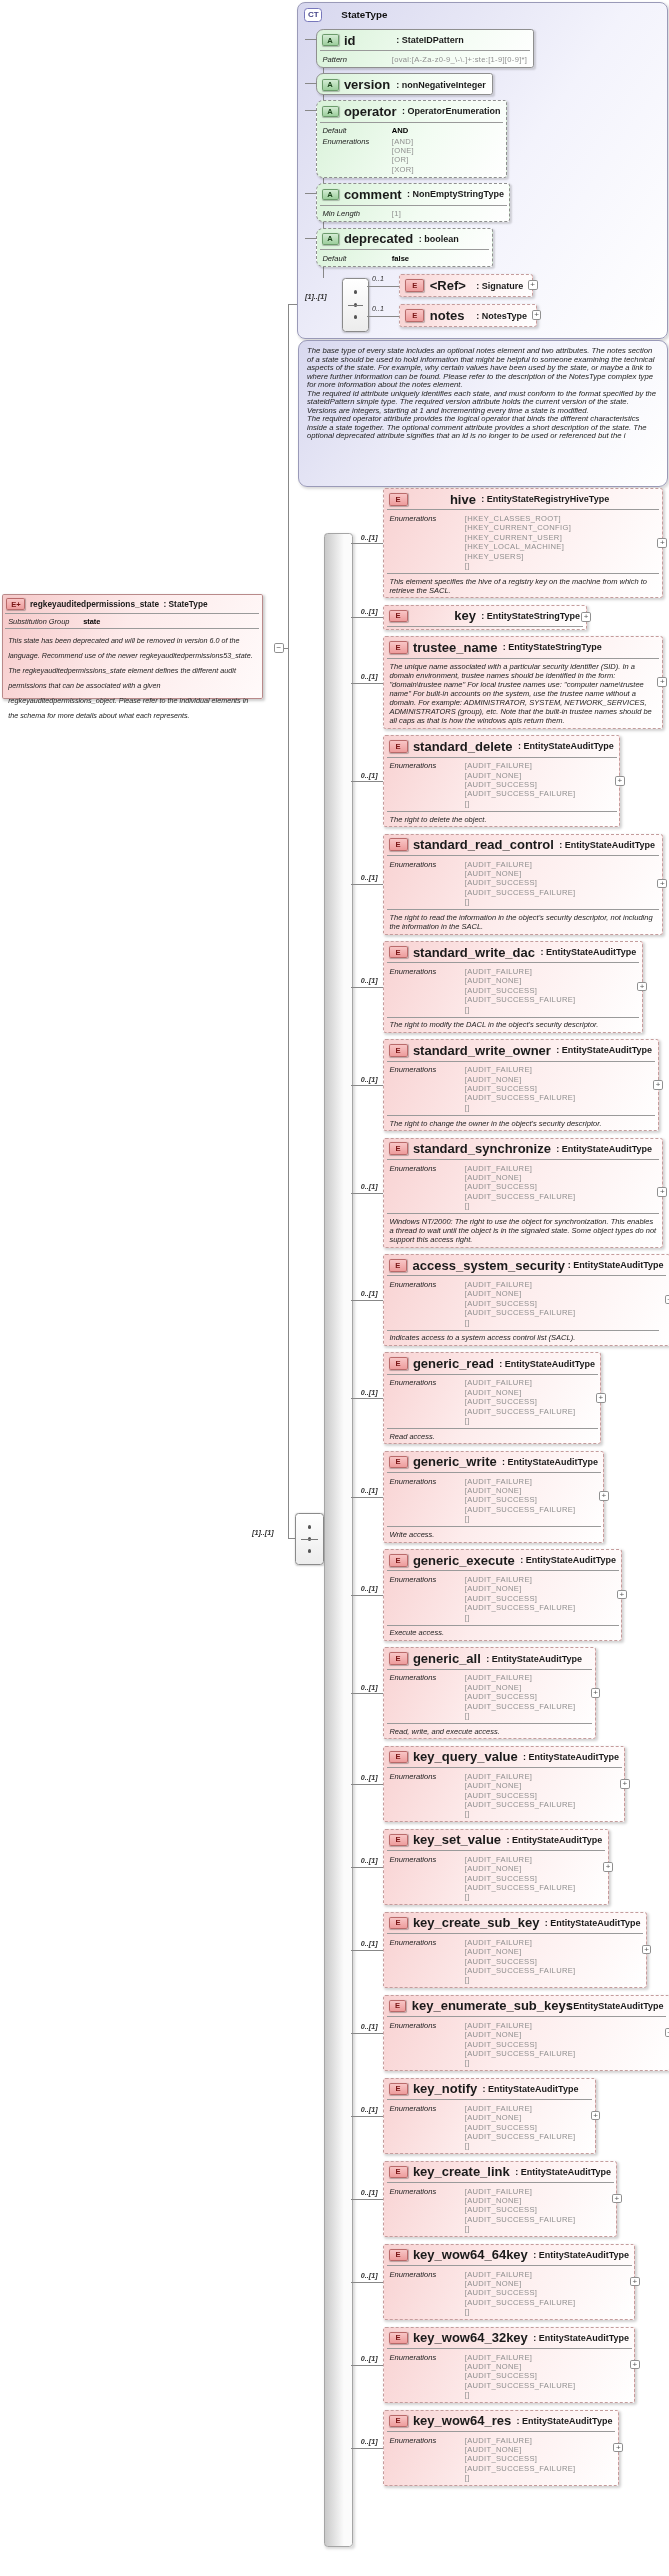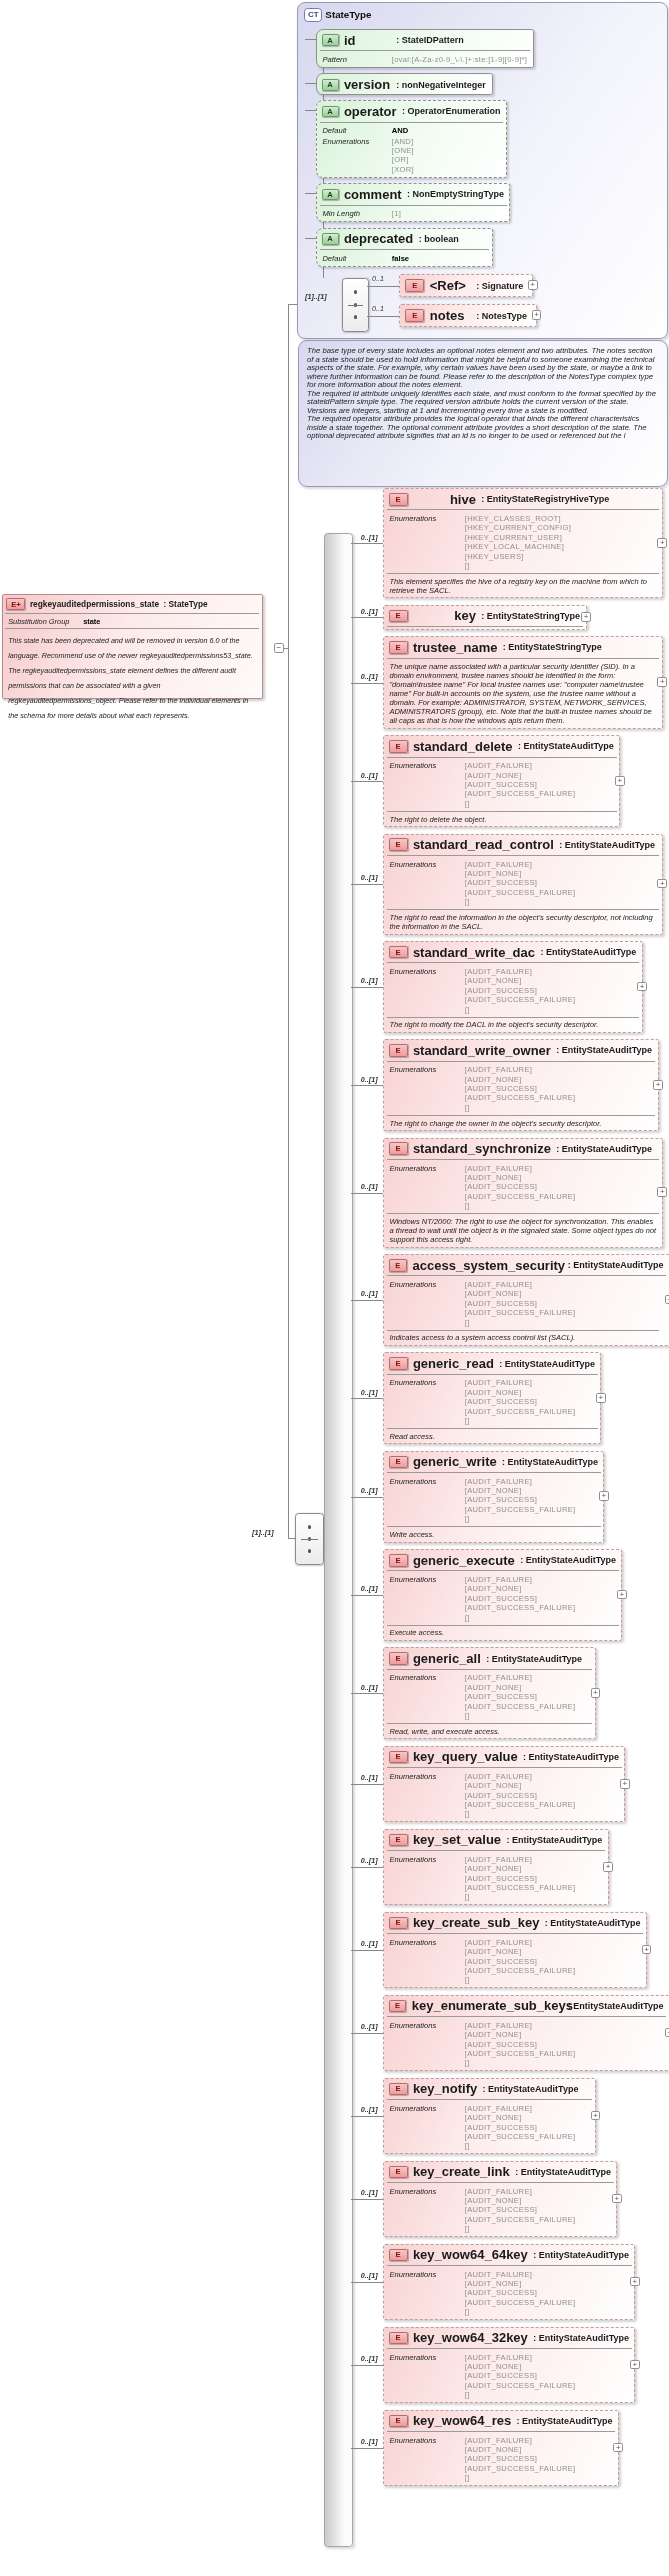--- a/index.html
+++ b/index.html
@@ -24,21 +24,21 @@
   .f-label{font-style:italic;font-size:7.6px;color:#222;}
   .f-val{font-size:7.6px;}
   .f-val.muted{color:#8f8f8f;letter-spacing:0.3px;}
   .f-val.strong{color:#000;font-weight:bold;}
   .f-val div{line-height:9.4px;}
 
   
   #ct-box{position:absolute;left:297px;top:1.8px;width:369px;height:335px;
           background:linear-gradient(125deg,#d7d7ee 0%,#f3f3fc 55%,#ffffff 100%);
           border:0.9px solid #9a9ab8;border-radius:8px;box-shadow:1.8px 1.8px 2.7px rgba(0,0,0,.15);}
-  #ct-head{display:flex;align-items:center;gap:3px;padding:5.4px 7.2px 3.6px 6.3px;}
+  #ct-head{display:flex;align-items:center;gap:19px;padding:5.4px 7.2px 3.6px 6.3px;}
   .badge-ct{padding:0 2.7px;height:11.6px;background:#ffffff;border:1.3px solid #7777bb;
             border-radius:3.6px;color:#444488;font-weight:bold;font-size:8px;display:inline-flex;align-items:center;}
   #ct-title{font-weight:bold;font-size:9.8px;color:#111;}
   #attr-list{position:relative;margin:3.6px 0 0 18px;display:flex;flex-direction:column;gap:5.4px;align-items:flex-start;}
   #attr-tree{position:absolute;left:7.2px;top:32px;height:217px;border-left:0.9px solid #888;}
   .attr-box{position:relative;background:linear-gradient(120deg,#d9f2d9 0%,#f2fcf2 55%,#ffffff 100%);
             border-radius:7.2px 2.7px 2.7px 7.2px;box-shadow:1.8px 1.8px 1.8px rgba(0,0,0,.15);min-width:175px;}
   .attr-box.req{border:0.9px solid #8f8f8f;}
   .attr-box.opt{border:0.9px dashed #8f8f8f;}
   .attr-box::before{content:'';position:absolute;left:-11.6px;width:11.6px;top:9px;border-top:0.9px solid #888;}

